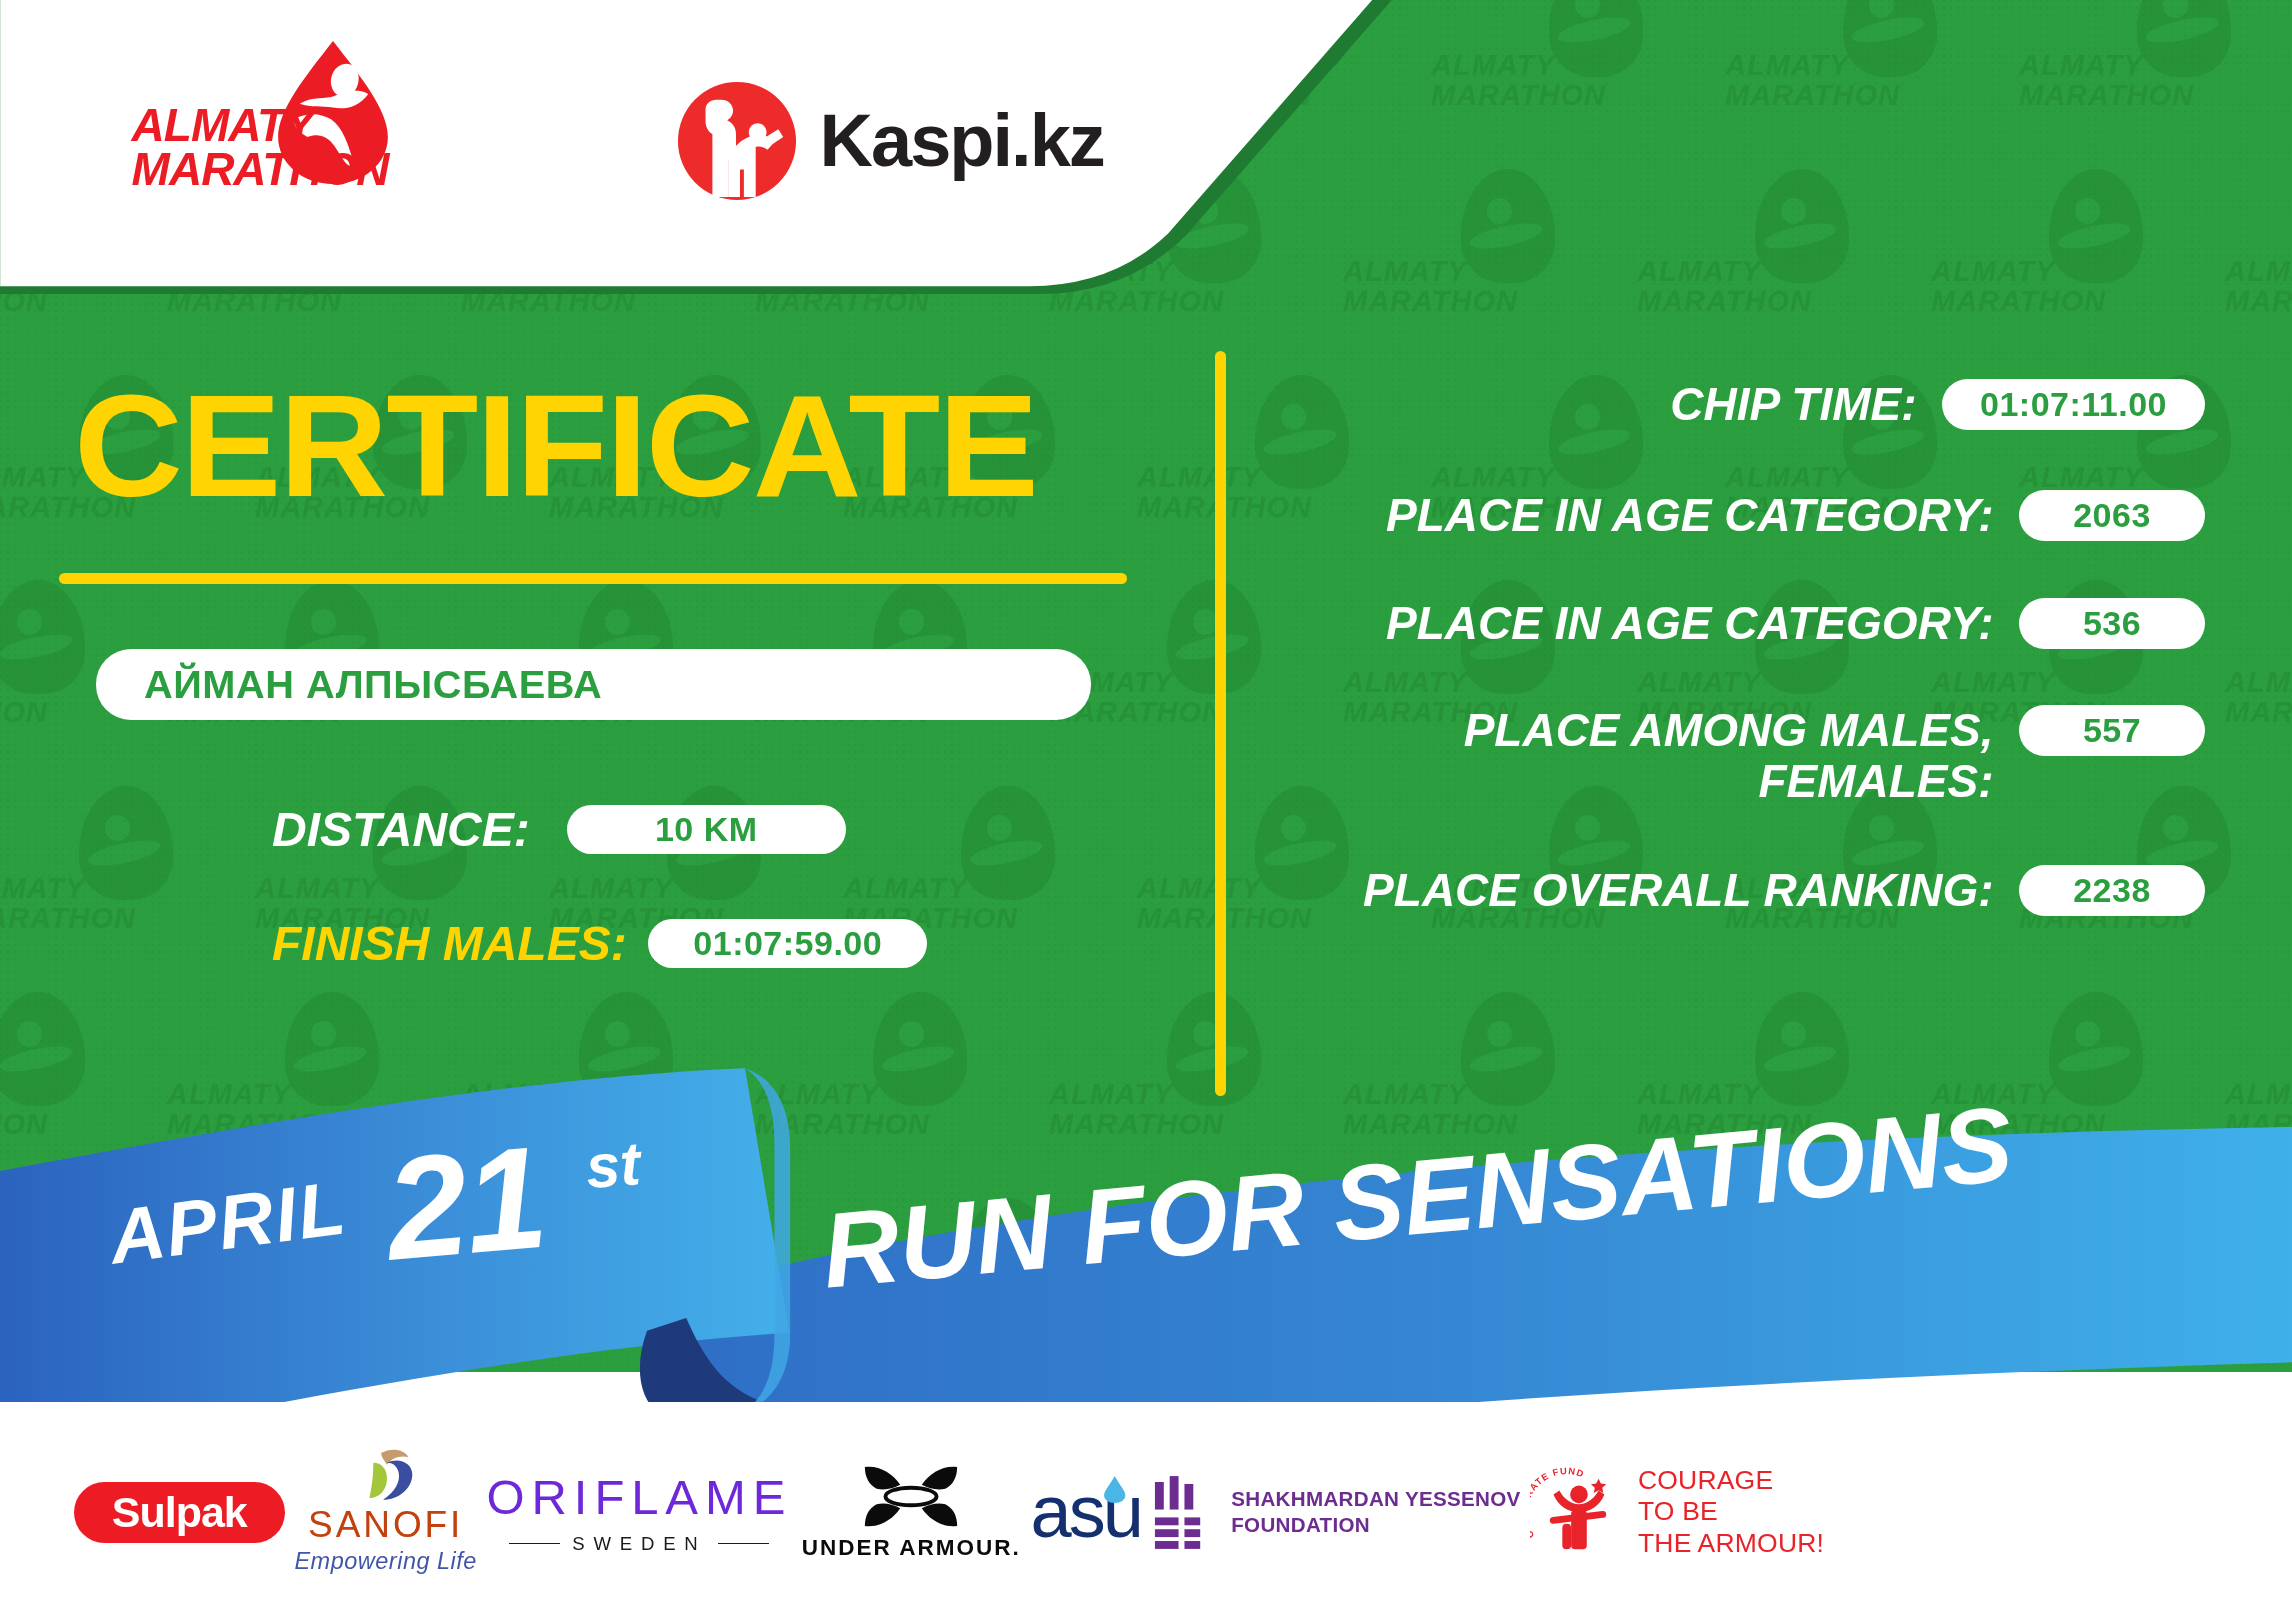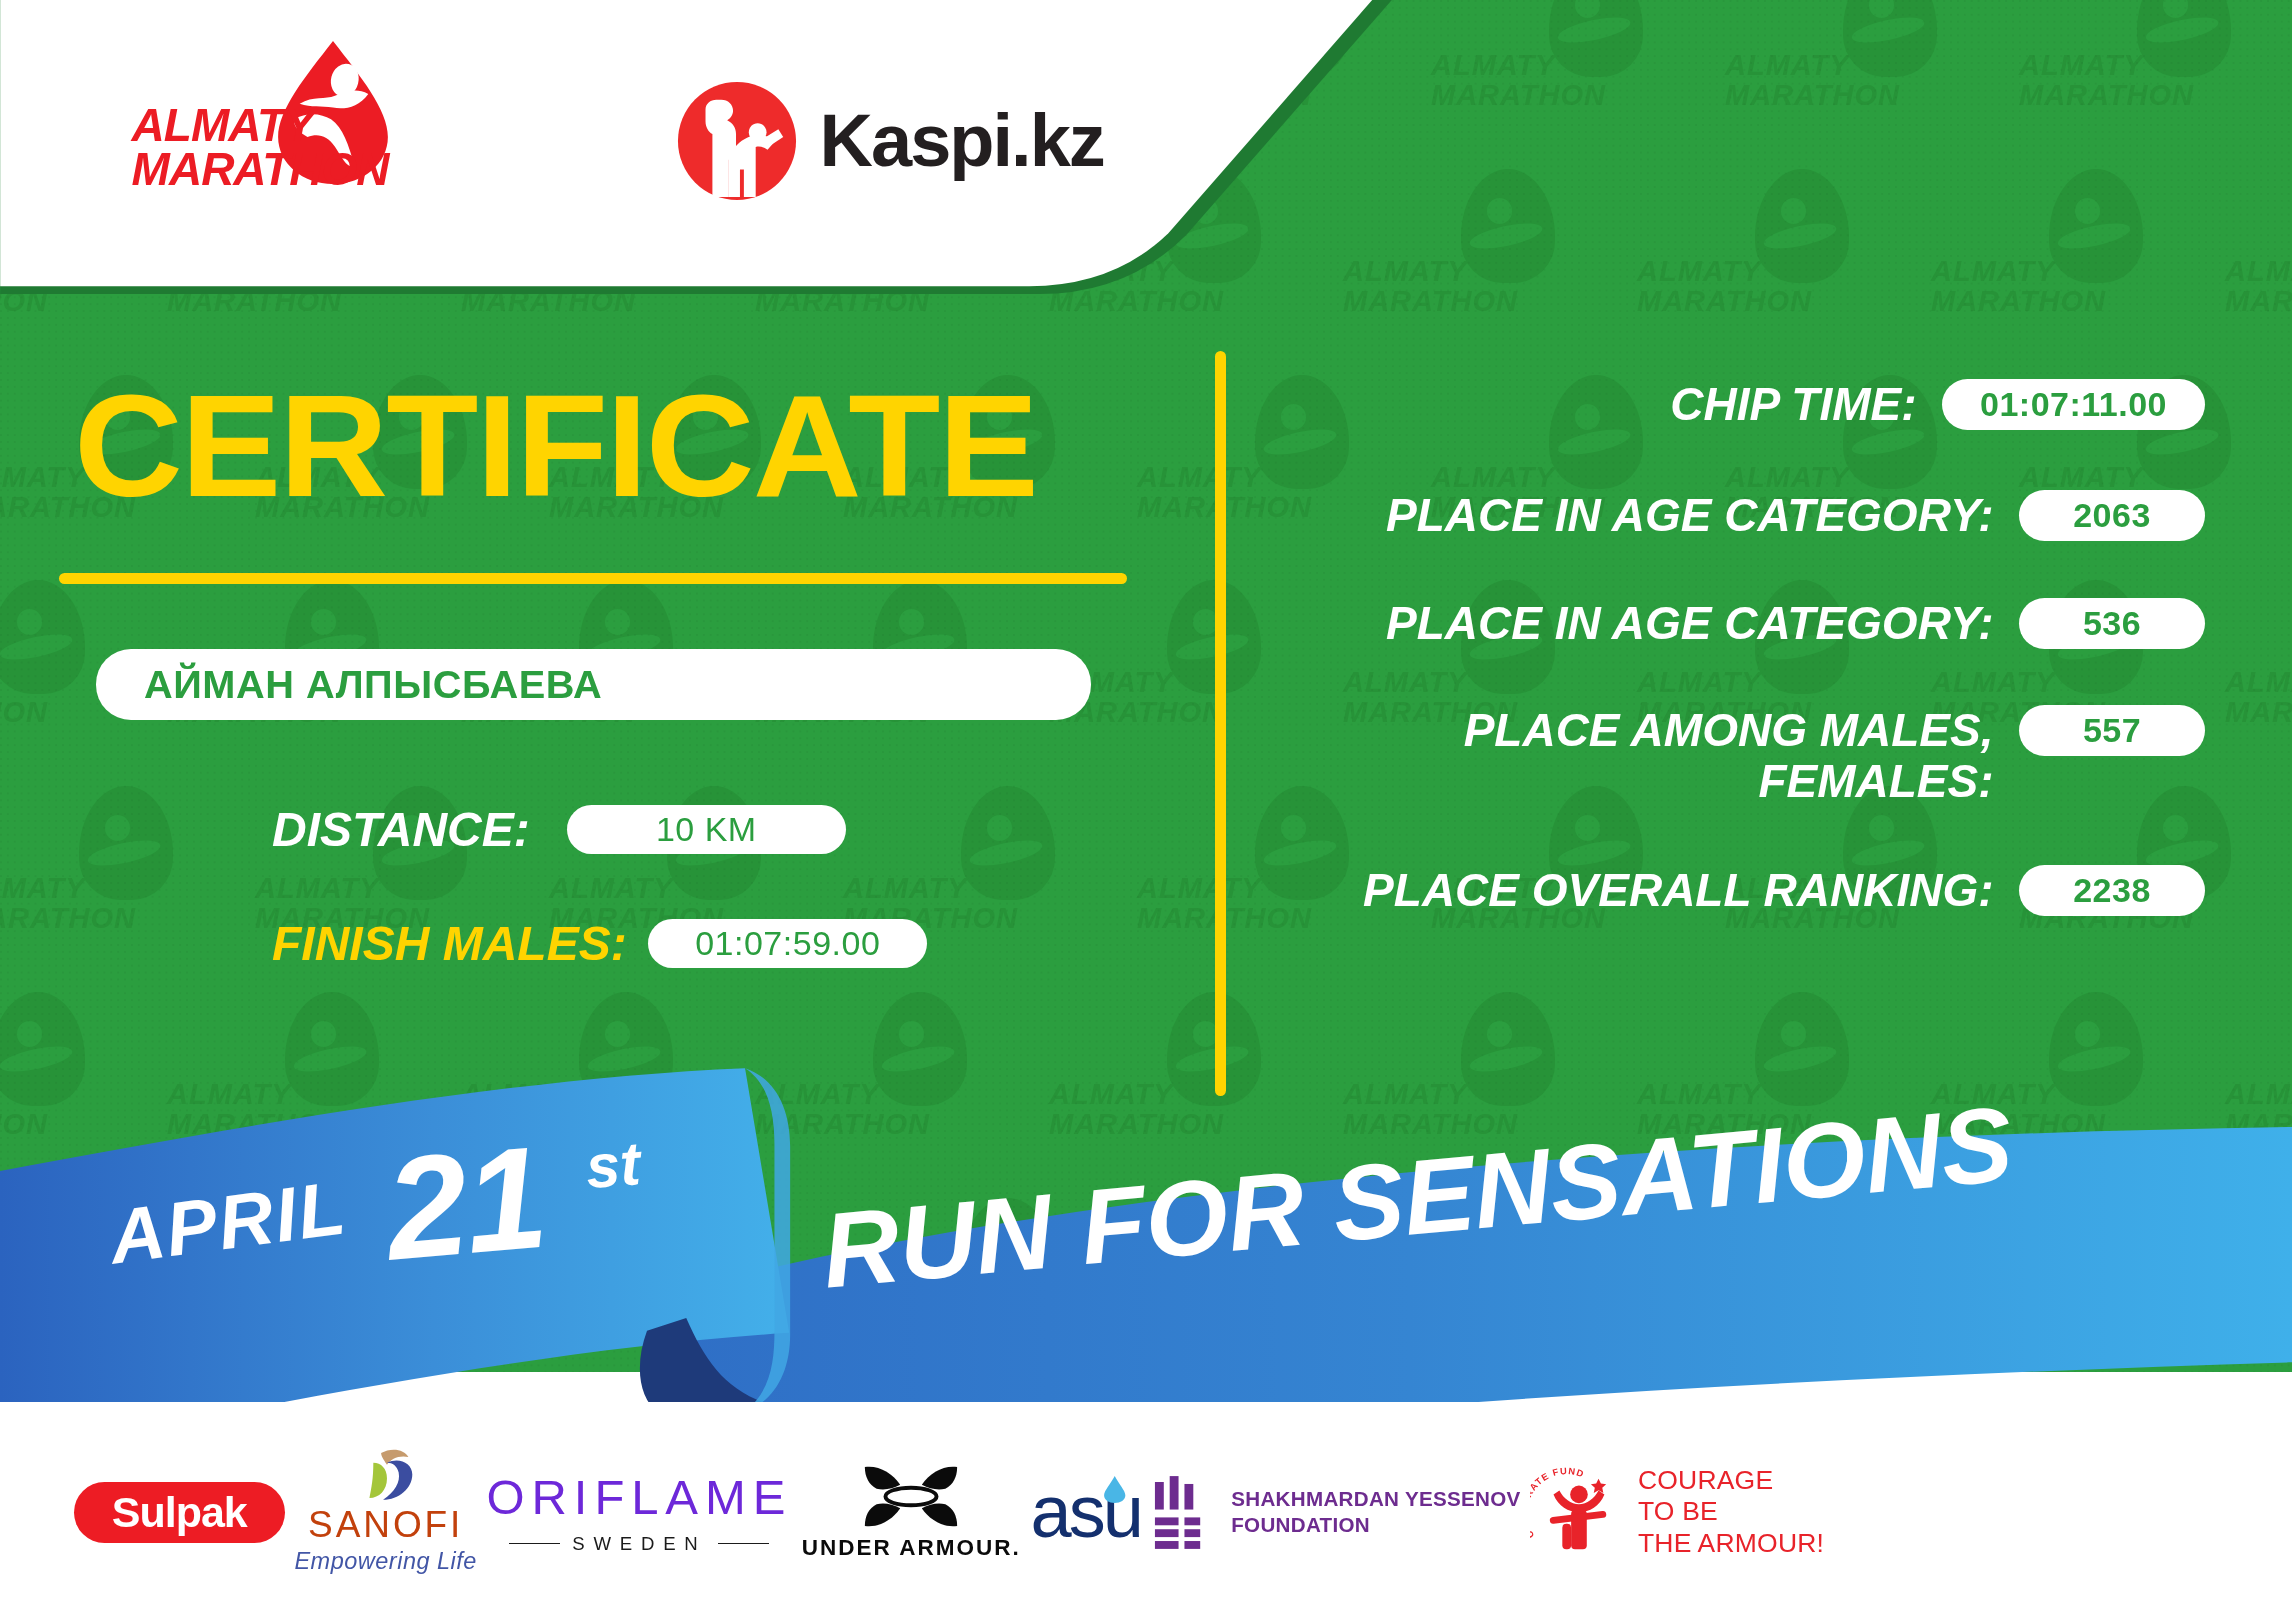--- a/index.html
+++ b/index.html
@@ -120,21 +120,21 @@
   .kv-row{position:absolute;display:flex;align-items:center;}
   .kv-label{
     font-weight:bold;font-style:italic;font-size:48px;letter-spacing:0;
     white-space:nowrap;
   }
   .kv-label.white{color:#ffffff;}
   .kv-label.yellow{color:#ffd400;}
   .kv-pill{
     background:#ffffff;border-radius:25.5px;height:49px;
     display:flex;align-items:center;justify-content:center;
-    color:#2b9e3f;font-weight:normal;font-size:34px;letter-spacing:0.5px;
+    color:#2b9e3f;font-weight:bold;font-size:34px;letter-spacing:0.5px;
   }
 
   #row-distance{left:272px;top:802px;}
   #row-distance .kv-pill{width:279px;margin-left:37px;}
   #row-finish{left:272px;top:916px;}
   #row-finish .kv-pill{width:279px;margin-left:21.6px;}
 
   
   .v-divider{
     position:absolute;left:1215px;top:351px;width:10.8px;height:745px;

